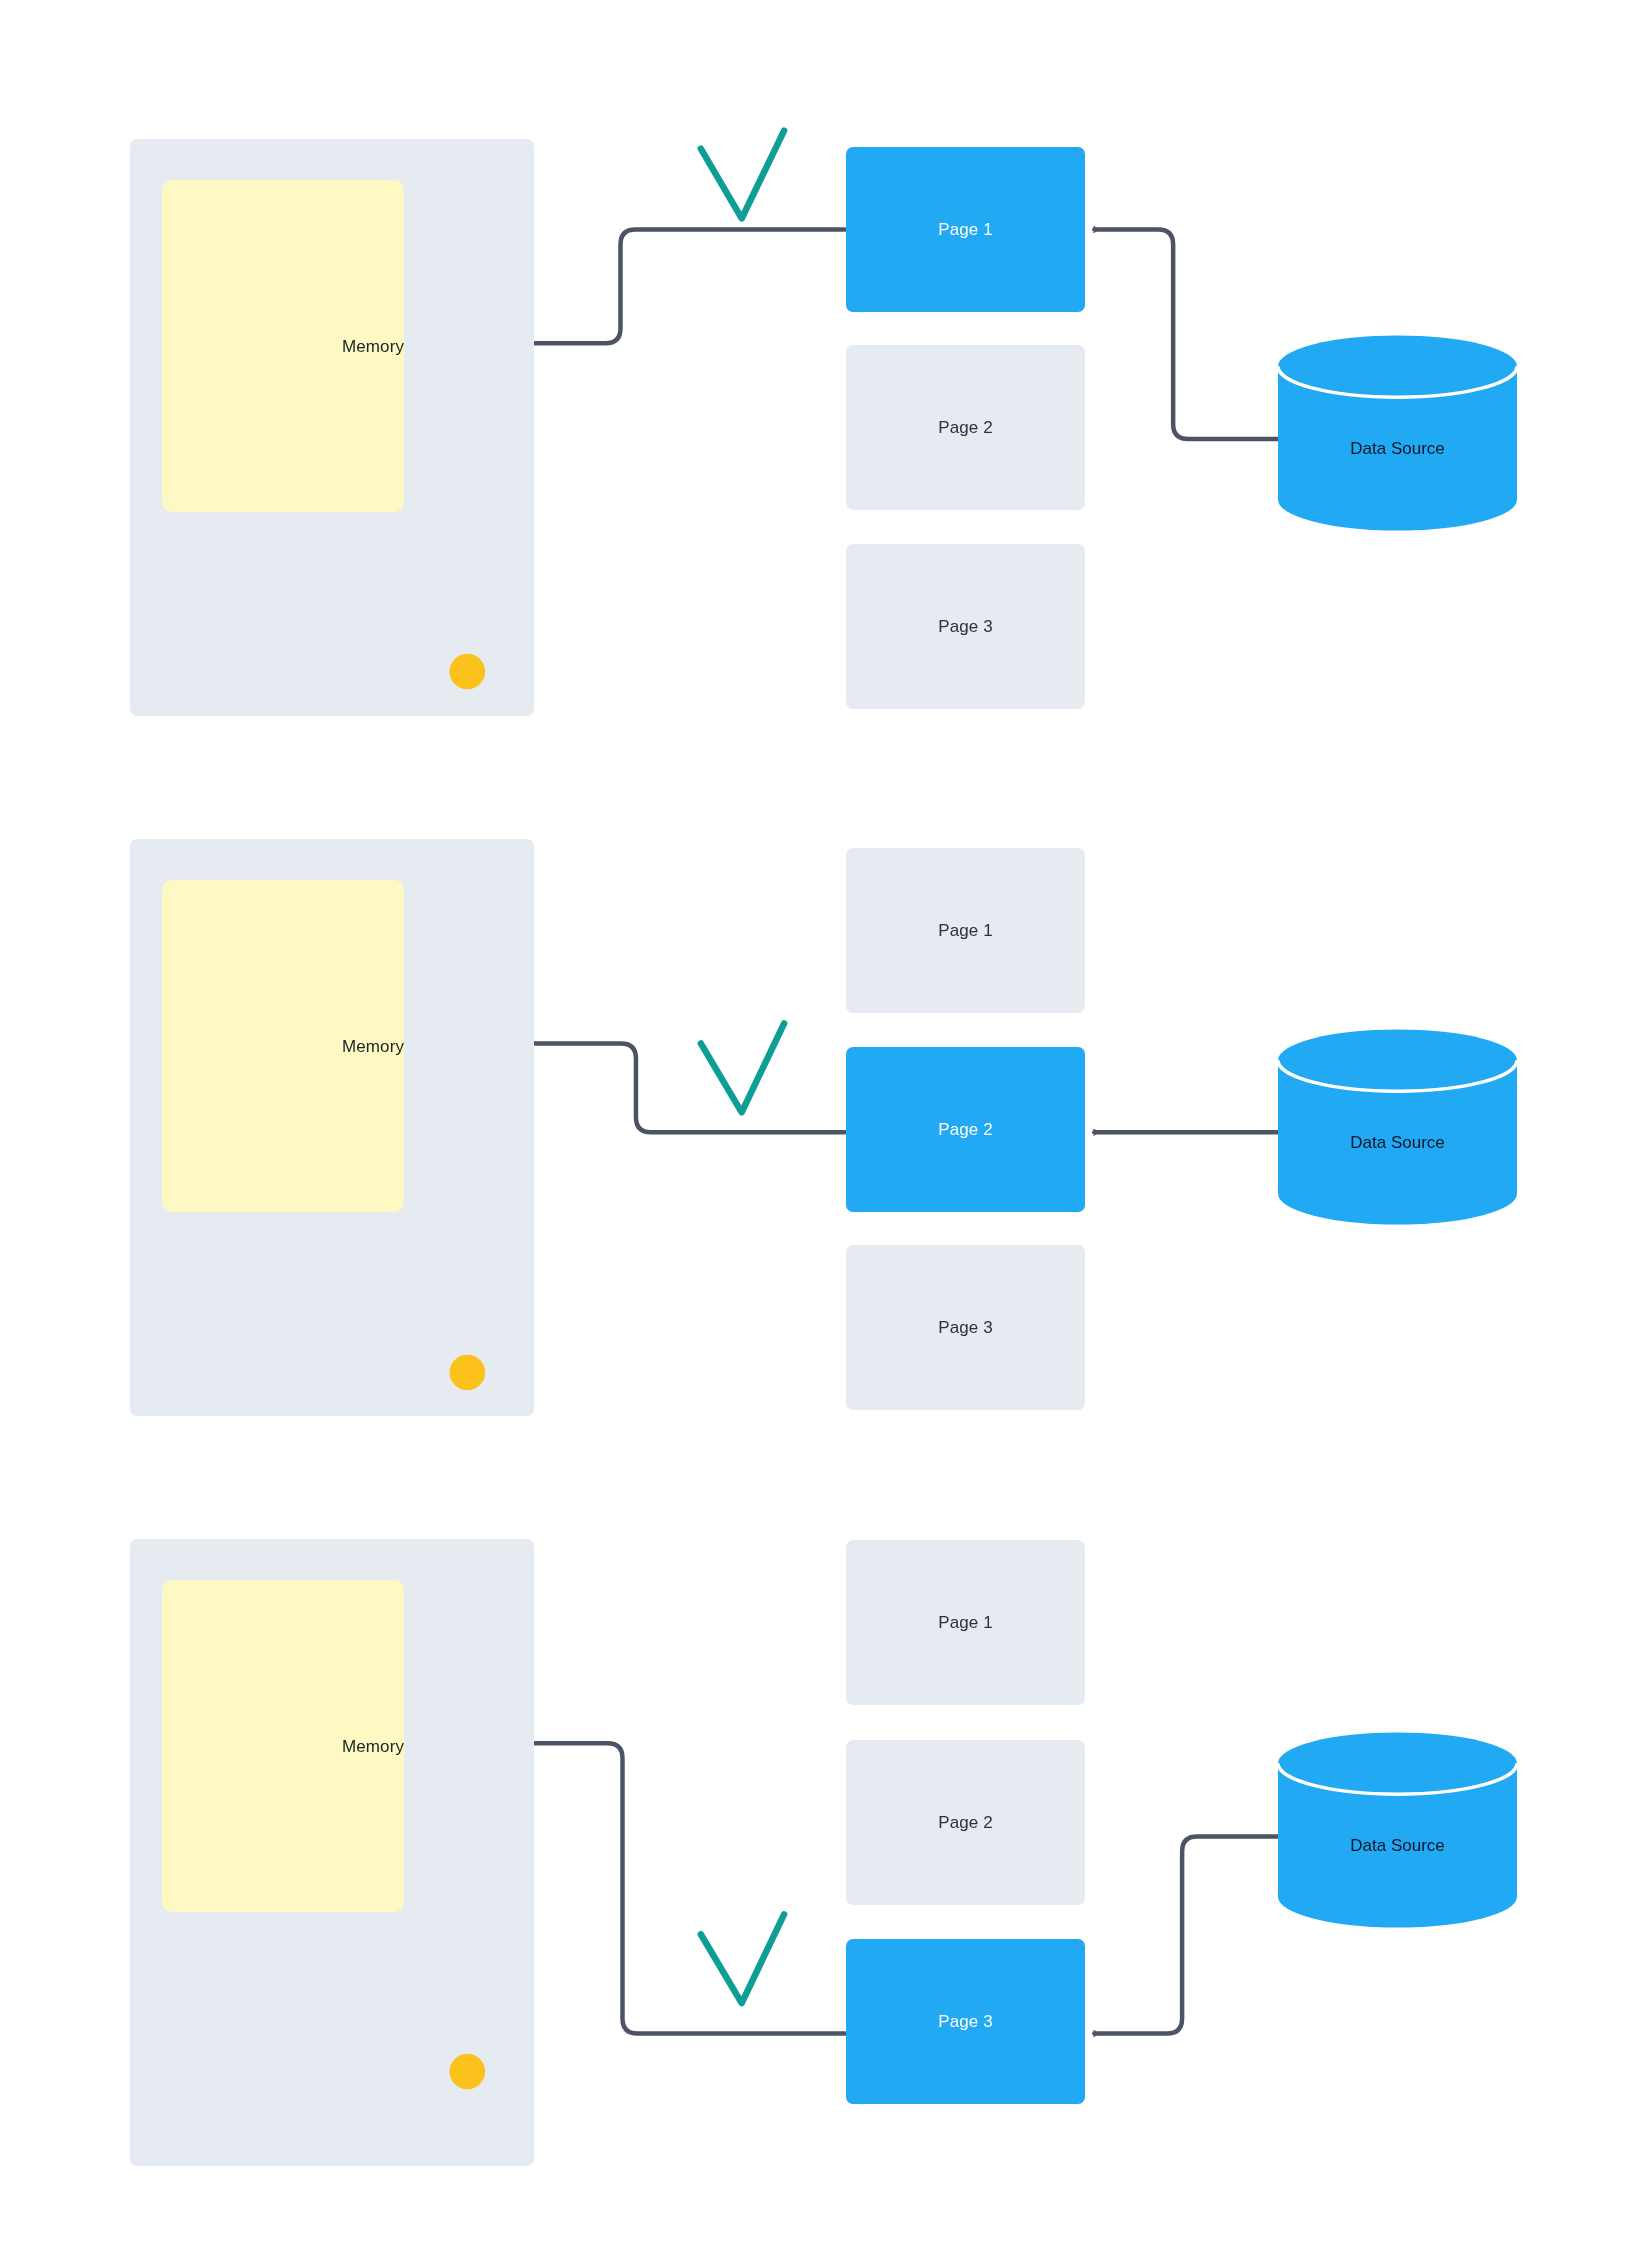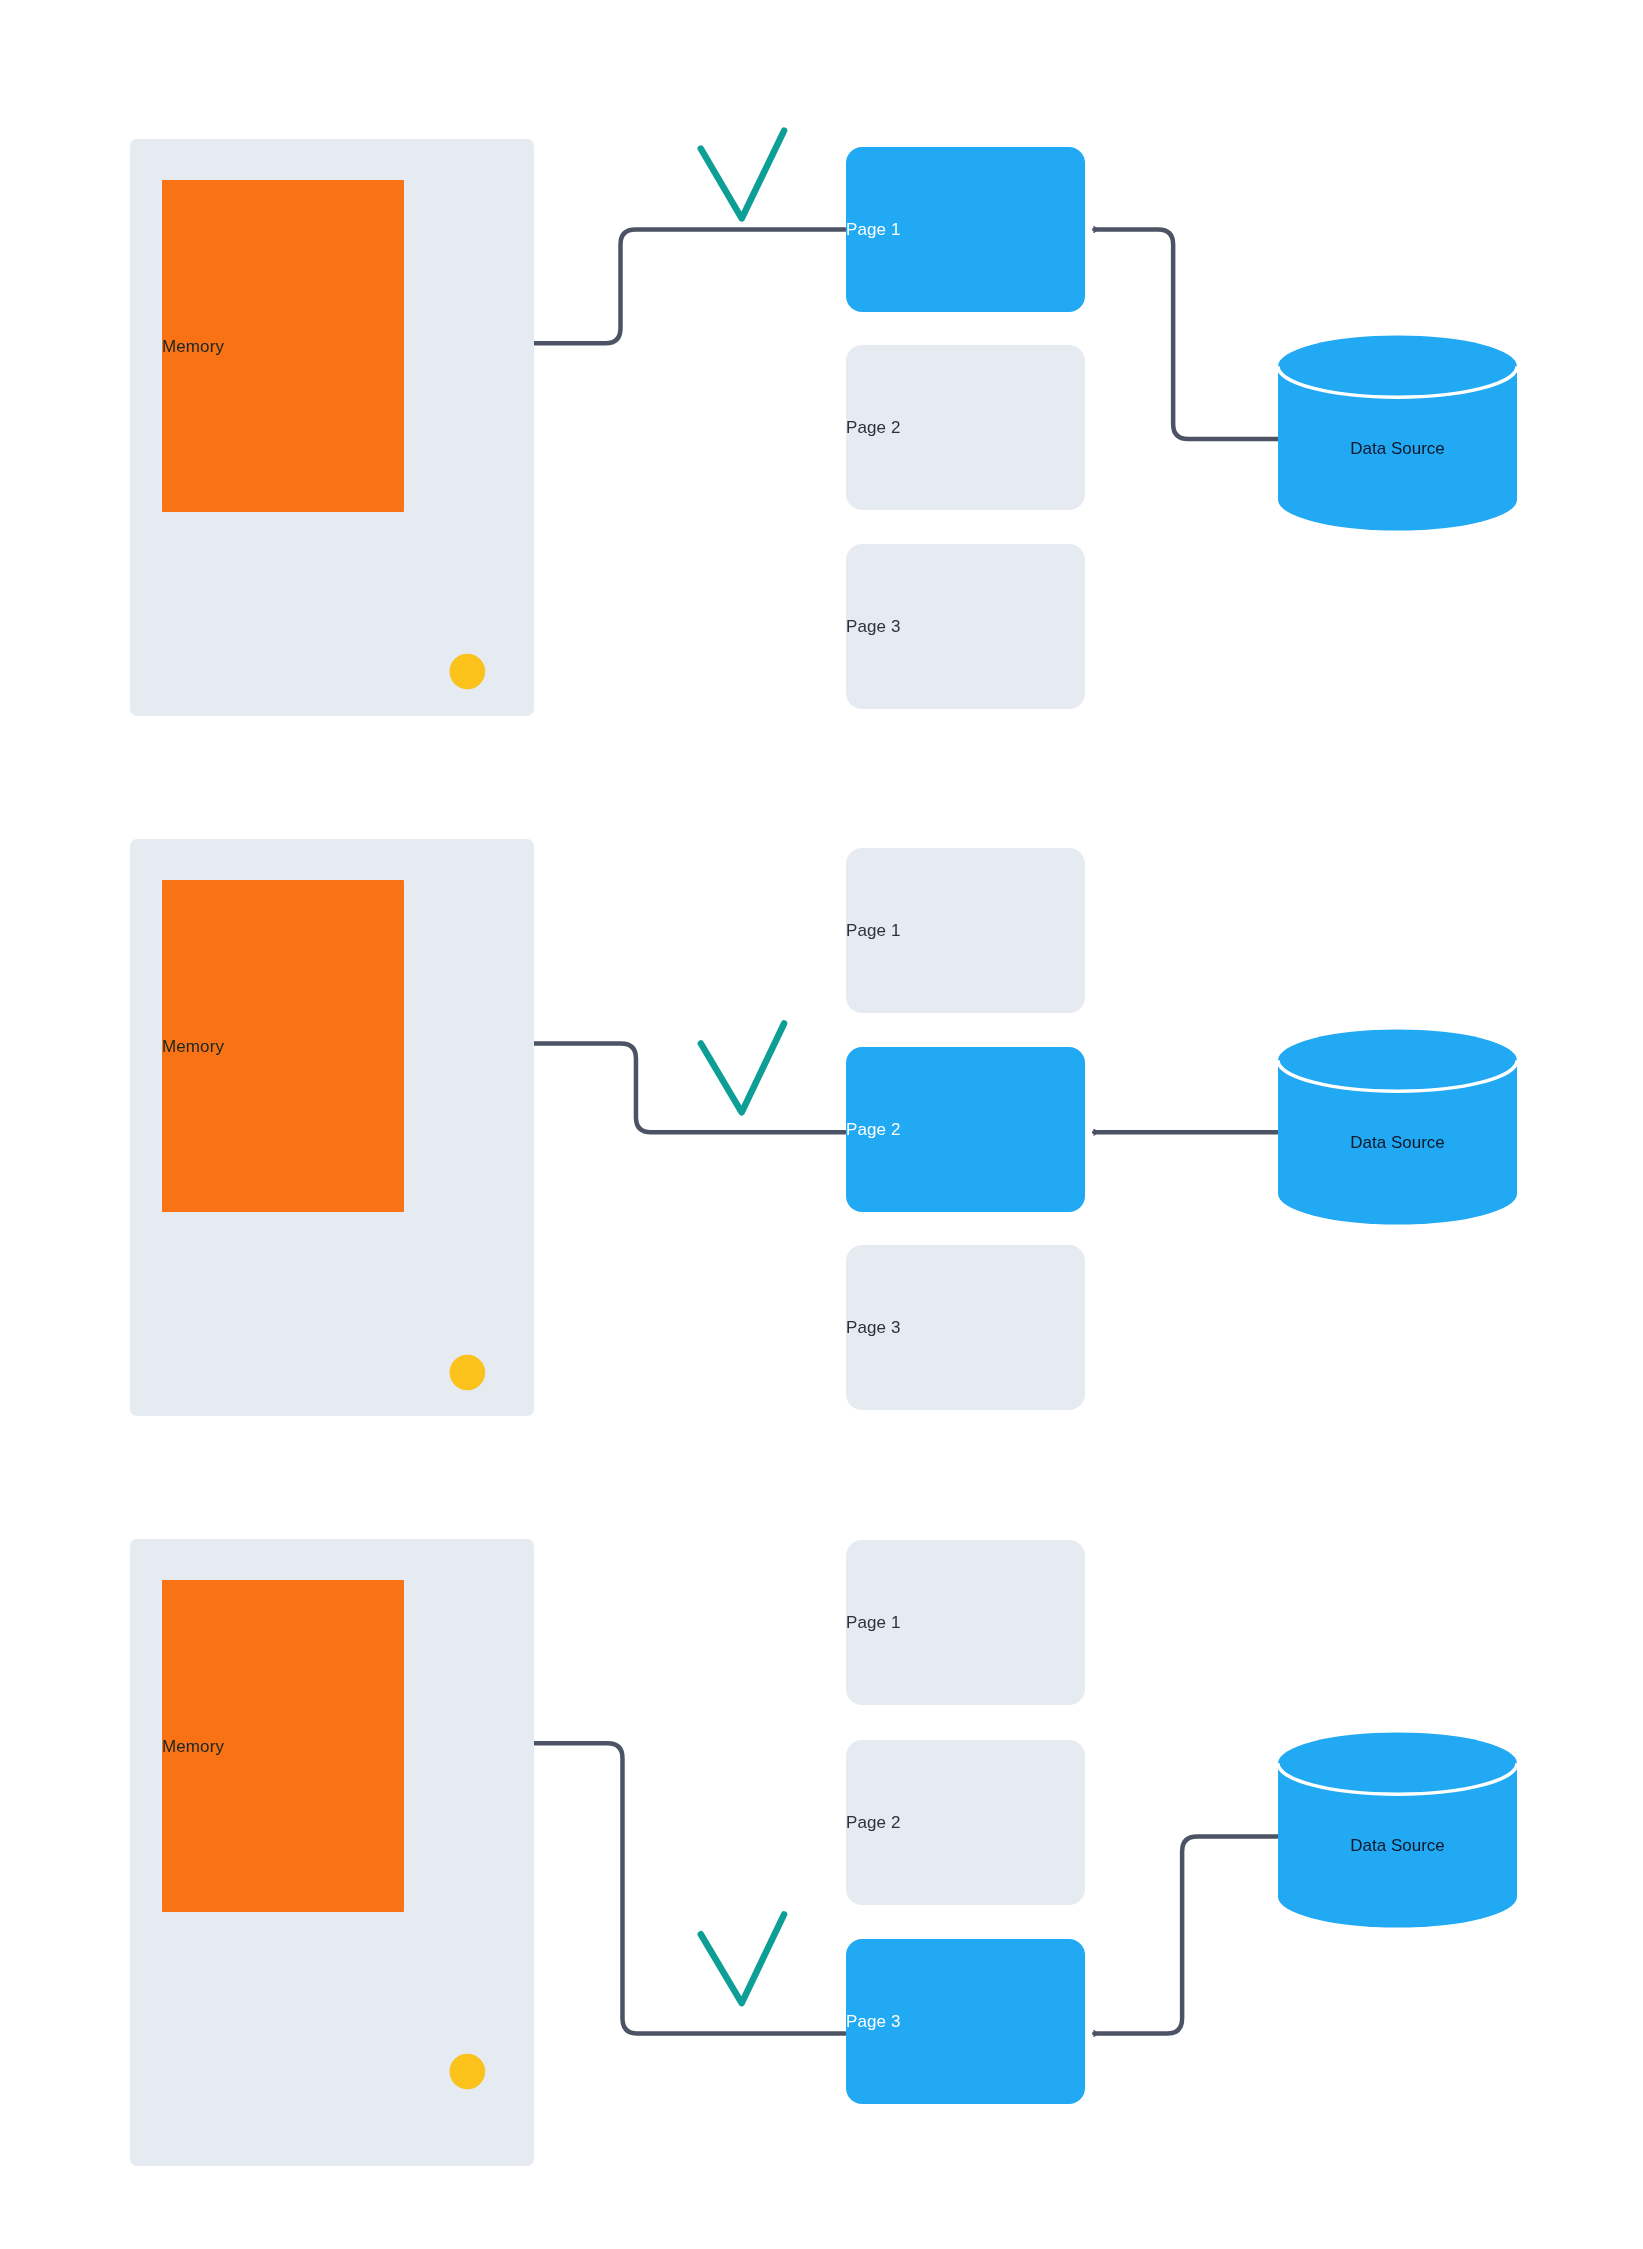--- a/index.html
+++ b/index.html
@@ -24,41 +24,41 @@
   }
 
   
   .memory-panel {
     position: absolute;
     background: #e6eaf1;
     border-radius: 7px;
   }
   .memory-box {
     position: absolute;
-    background: #f97316;
-    border-radius: 1px;
+    background: #fef9c3;
+    border-radius: 10px;
     display: flex;
     align-items: center;
-    justify-content: flex-start;
+    justify-content: flex-end;
   }
   .memory-label {
     color: #182724;
     font-size: 17px;
     letter-spacing: 0.1px;
     line-height: 1;
     white-space: nowrap;
   }
 
   
   .page-card {
     position: absolute;
-    border-radius: 16px;
+    border-radius: 7px;
     display: flex;
     align-items: center;
-    justify-content: flex-start;
+    justify-content: center;
   }
   .page-card.idle {
     background: #e6eaf1;
   }
   .page-card.active {
     background: #21A9F3;
   }
   .page-label {
     font-size: 17px;
     line-height: 1;

